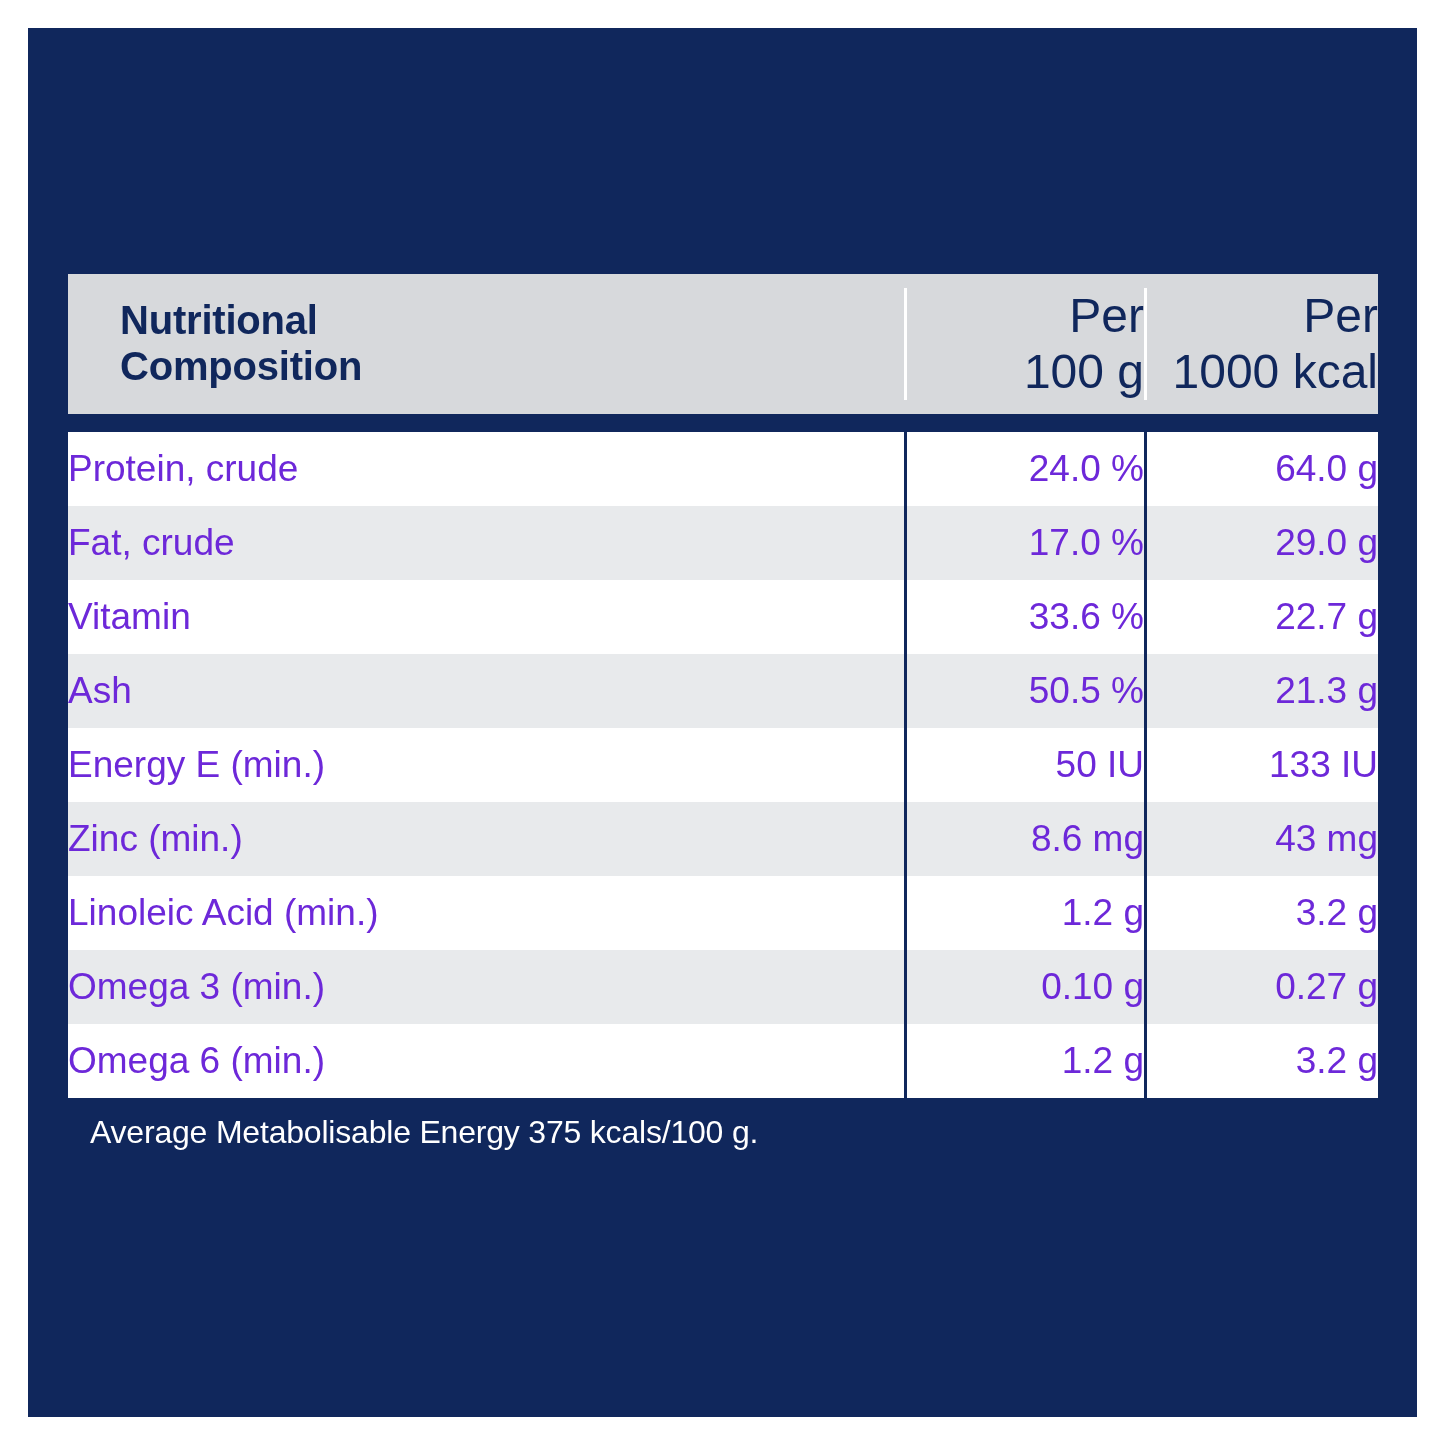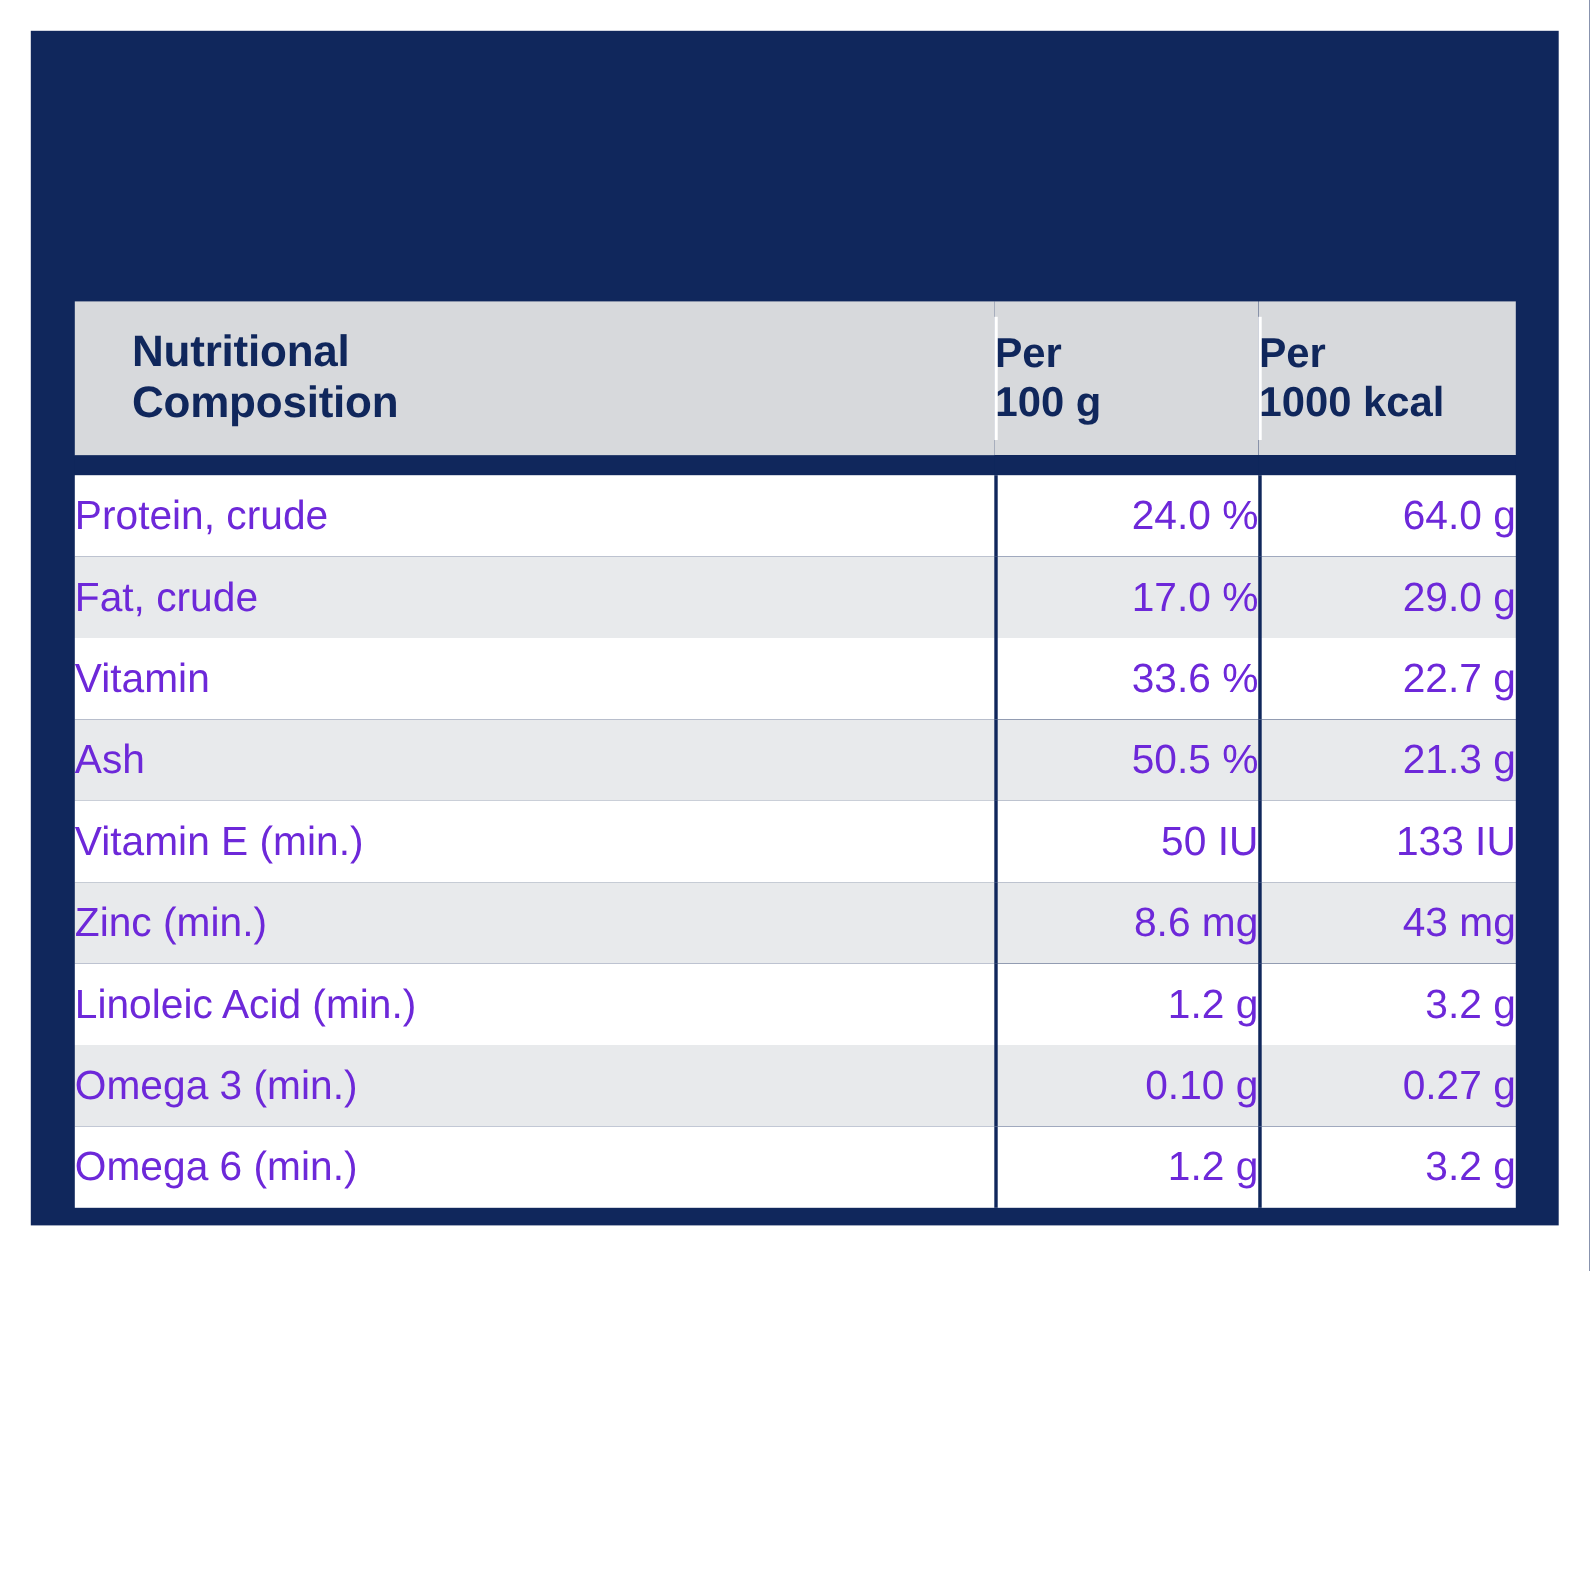--- a/index.html
+++ b/index.html
@@ -11,21 +11,21 @@
     height: 1445px;
     background: #ffffff;
     font-family: "Liberation Sans", sans-serif;
     overflow: hidden;
   }
   #panel {
     position: absolute;
     left: 28px;
     top: 28px;
     width: 1389px;
-    height: 1086px;
+    height: 1389px;
     background: #10275c;
     box-sizing: border-box;
   }
   #table-wrap {
     position: absolute;
     left: 40px;
     top: 246px;
     width: 1310px;
   }
   table.nutrition {
@@ -46,24 +46,24 @@
     height: 140px;
   }
   thead th.head-label {
     text-align: left;
     font-size: 40px;
     line-height: 1.14;
     padding-left: 52px;
     letter-spacing: -0.2px;
   }
   thead th.head-val {
-    text-align: left;
-    font-size: 38px;
+    text-align: right;
+    font-size: 48px;
     line-height: 1.16;
-    font-weight: bold;
+    font-weight: normal;
     position: relative;
   }
   thead th.head-val::before {
     content: "";
     position: absolute;
     left: 0;
     top: 14px;
     bottom: 14px;
     width: 3px;
     background: #ffffff;
@@ -165,21 +165,21 @@
           <td class="cell-label">Vitamin</td>
           <td class="cell-val v1">33.6 %</td>
           <td class="cell-val v2">22.7 g</td>
         </tr>
         <tr class="data-row alt">
           <td class="cell-label">Ash</td>
           <td class="cell-val v1">50.5 %</td>
           <td class="cell-val v2">21.3 g</td>
         </tr>
         <tr class="data-row">
-          <td class="cell-label">Vitamin E (min.)</td>
+          <td class="cell-label">Energy E (min.)</td>
           <td class="cell-val v1">50 IU</td>
           <td class="cell-val v2">133 IU</td>
         </tr>
         <tr class="data-row alt">
           <td class="cell-label">Zinc (min.)</td>
           <td class="cell-val v1">8.6 mg</td>
           <td class="cell-val v2">43 mg</td>
         </tr>
         <tr class="data-row">
           <td class="cell-label">Linoleic Acid (min.)</td>

